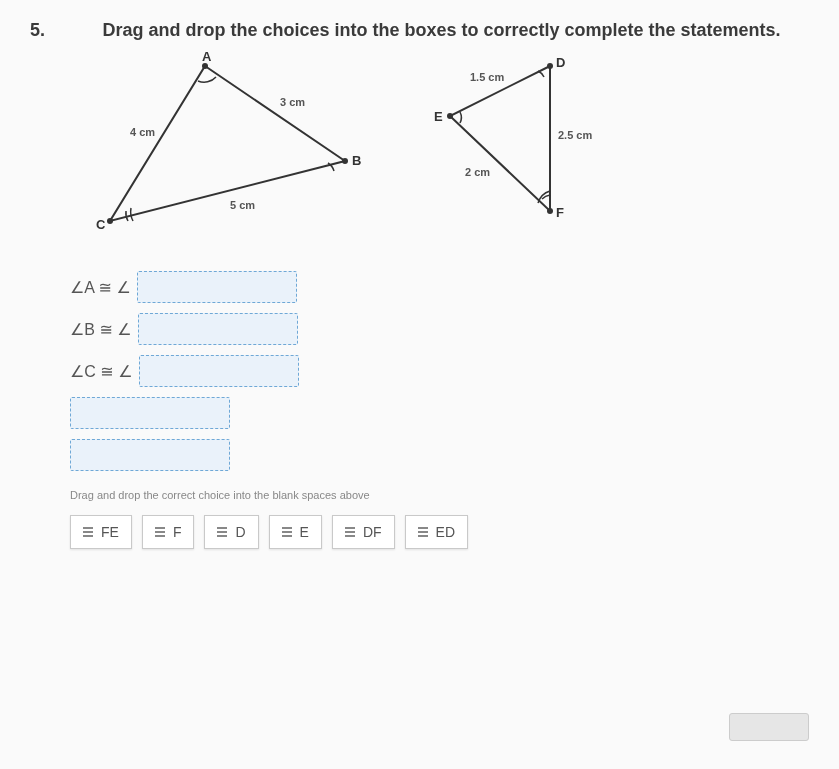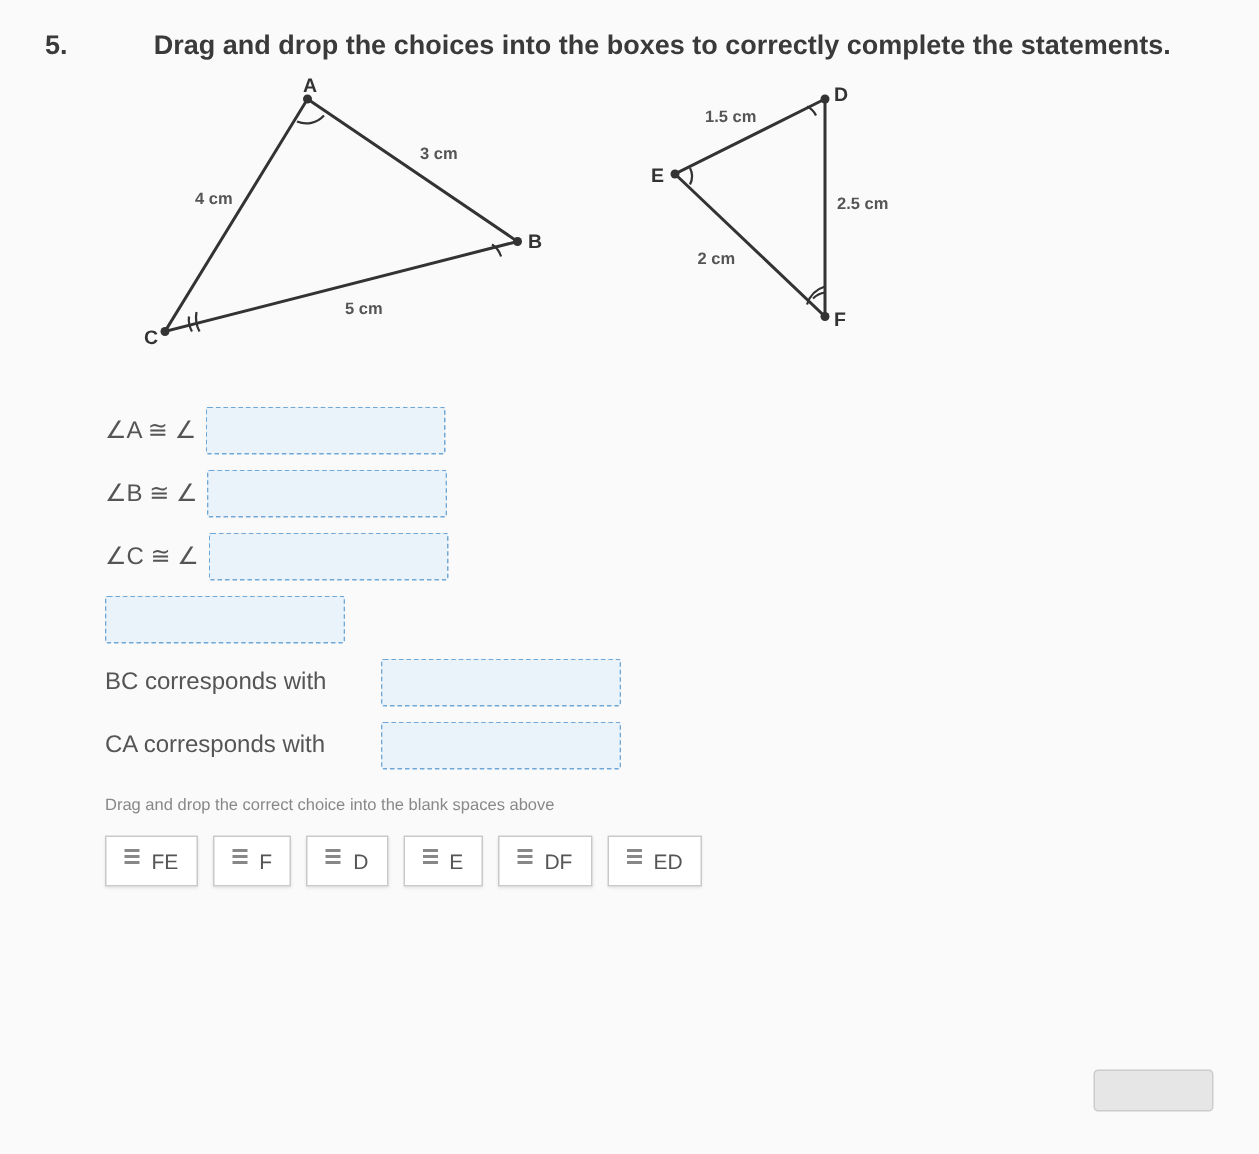--- a/index.html
+++ b/index.html
@@ -81,20 +81,21 @@
     display: flex;
     gap: 10px;
   }
   .choice-chip {
     border: 1px solid #c9c9c9;
     background: #fff;
     padding: 8px 12px;
     font-size: 14px;
     color: #555;
     display: flex;
+    align-items: center;
     gap: 8px;
     cursor: grab;
     box-shadow: 0 1px 2px rgba(0,0,0,0.1);
   }
   .drag-handle {
     display: inline-flex;
     flex-direction: column;
     gap: 2px;
   }
   .drag-handle span {
@@ -172,25 +173,20 @@
     <div class="drop-box"></div>
   </div>
   <div class="stmt-row">
     <div class="stmt-label short">∠C ≅ ∠</div>
     <div class="drop-box"></div>
   </div>
   <div class="stmt-row">
     <div class="drop-box"></div>
   </div>
   <div class="stmt-row">
-    <div class="stmt-label">BC corresponds with</div>
-    <div class="drop-box"></div>
-  </div>
-  <div class="stmt-row">
-    <div class="stmt-label">CA corresponds with</div>
     <div class="drop-box"></div>
   </div>
 </div>
 
 <div class="hint-text">Drag and drop the correct choice into the blank spaces above</div>
 
 <div class="choices-row">
   <div class="choice-chip">
     <span class="drag-handle">
         <span></span>

